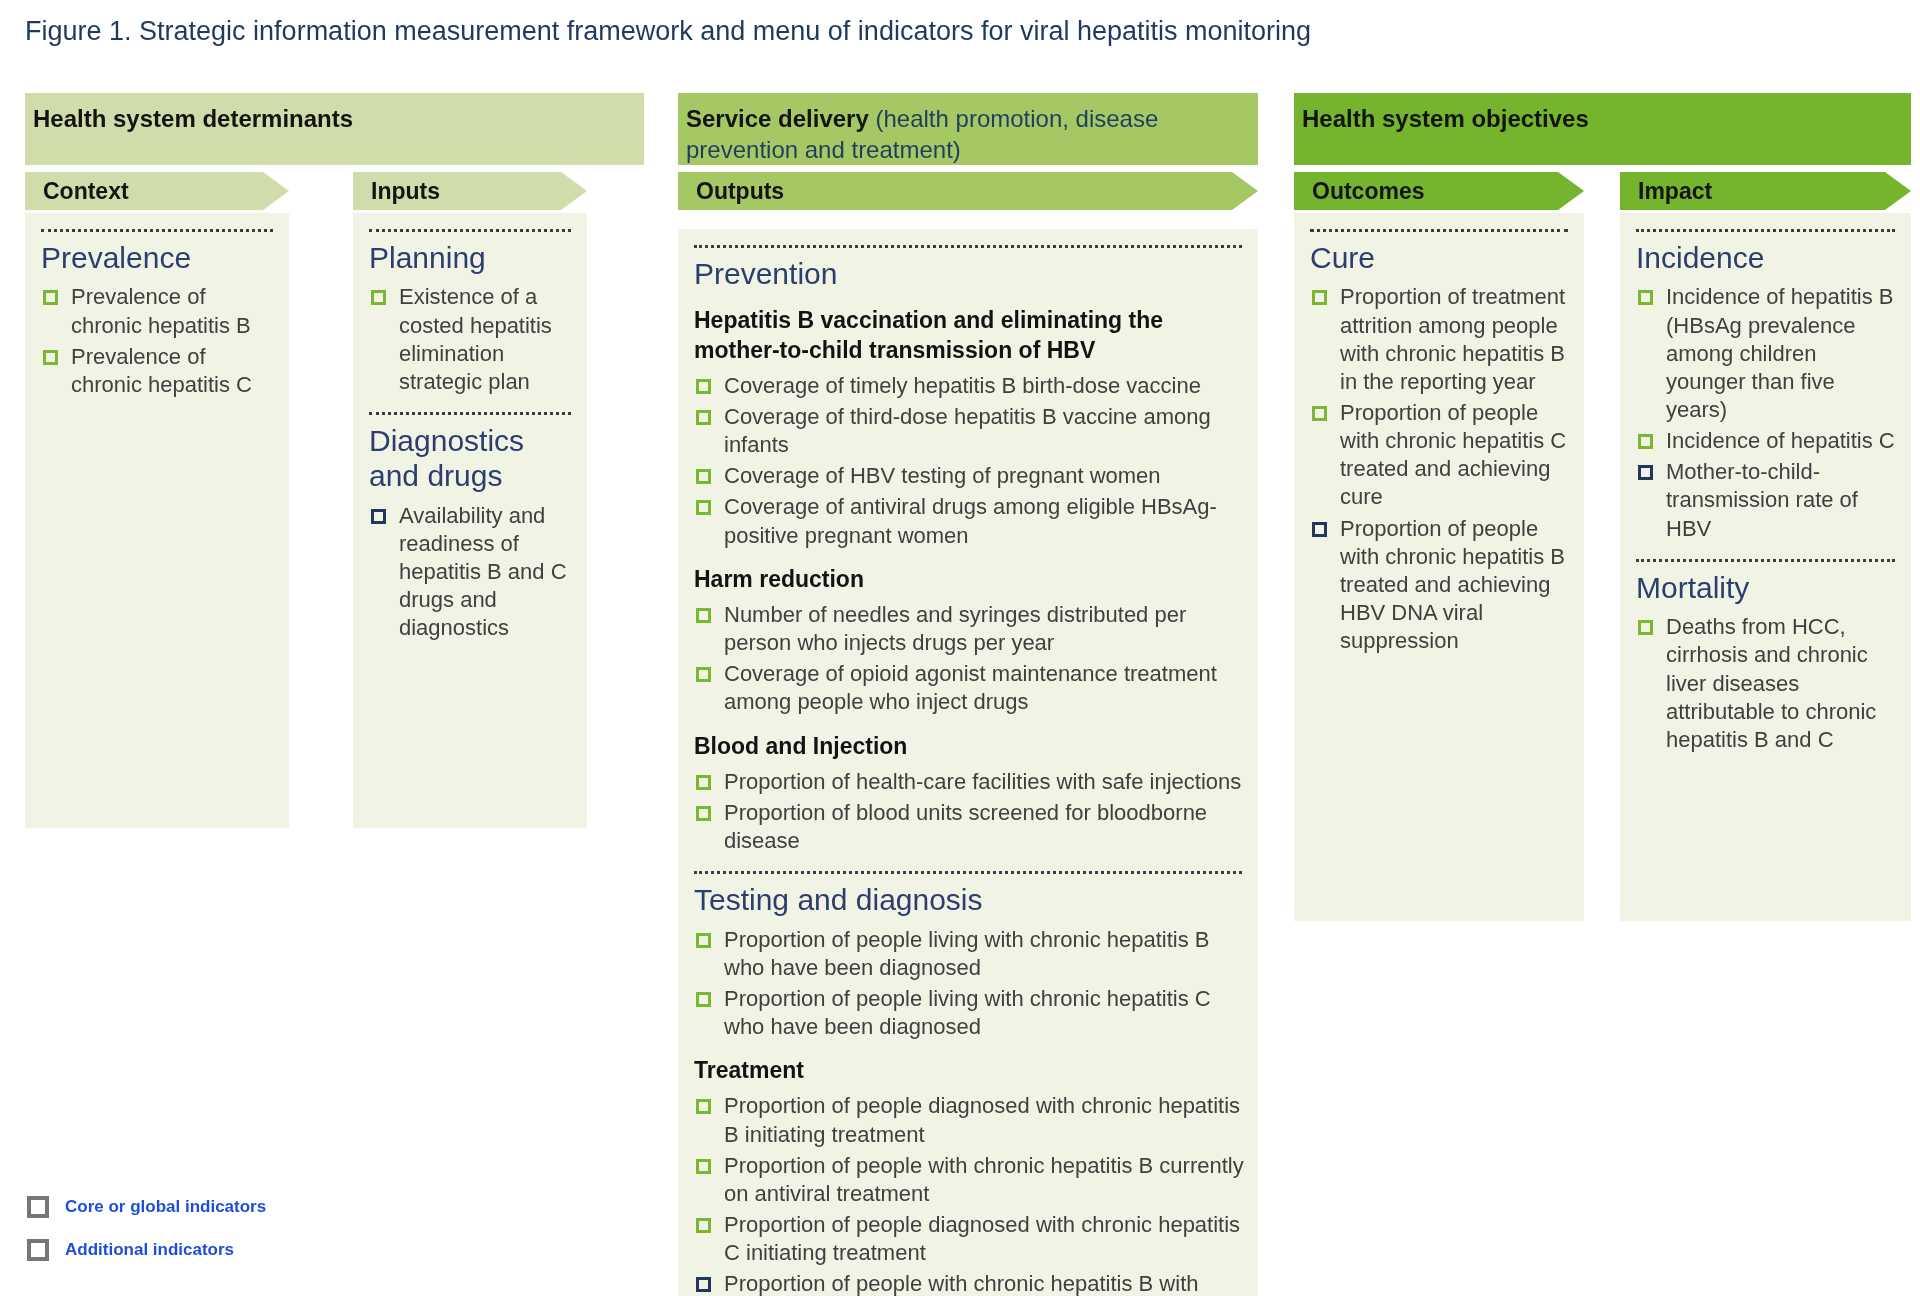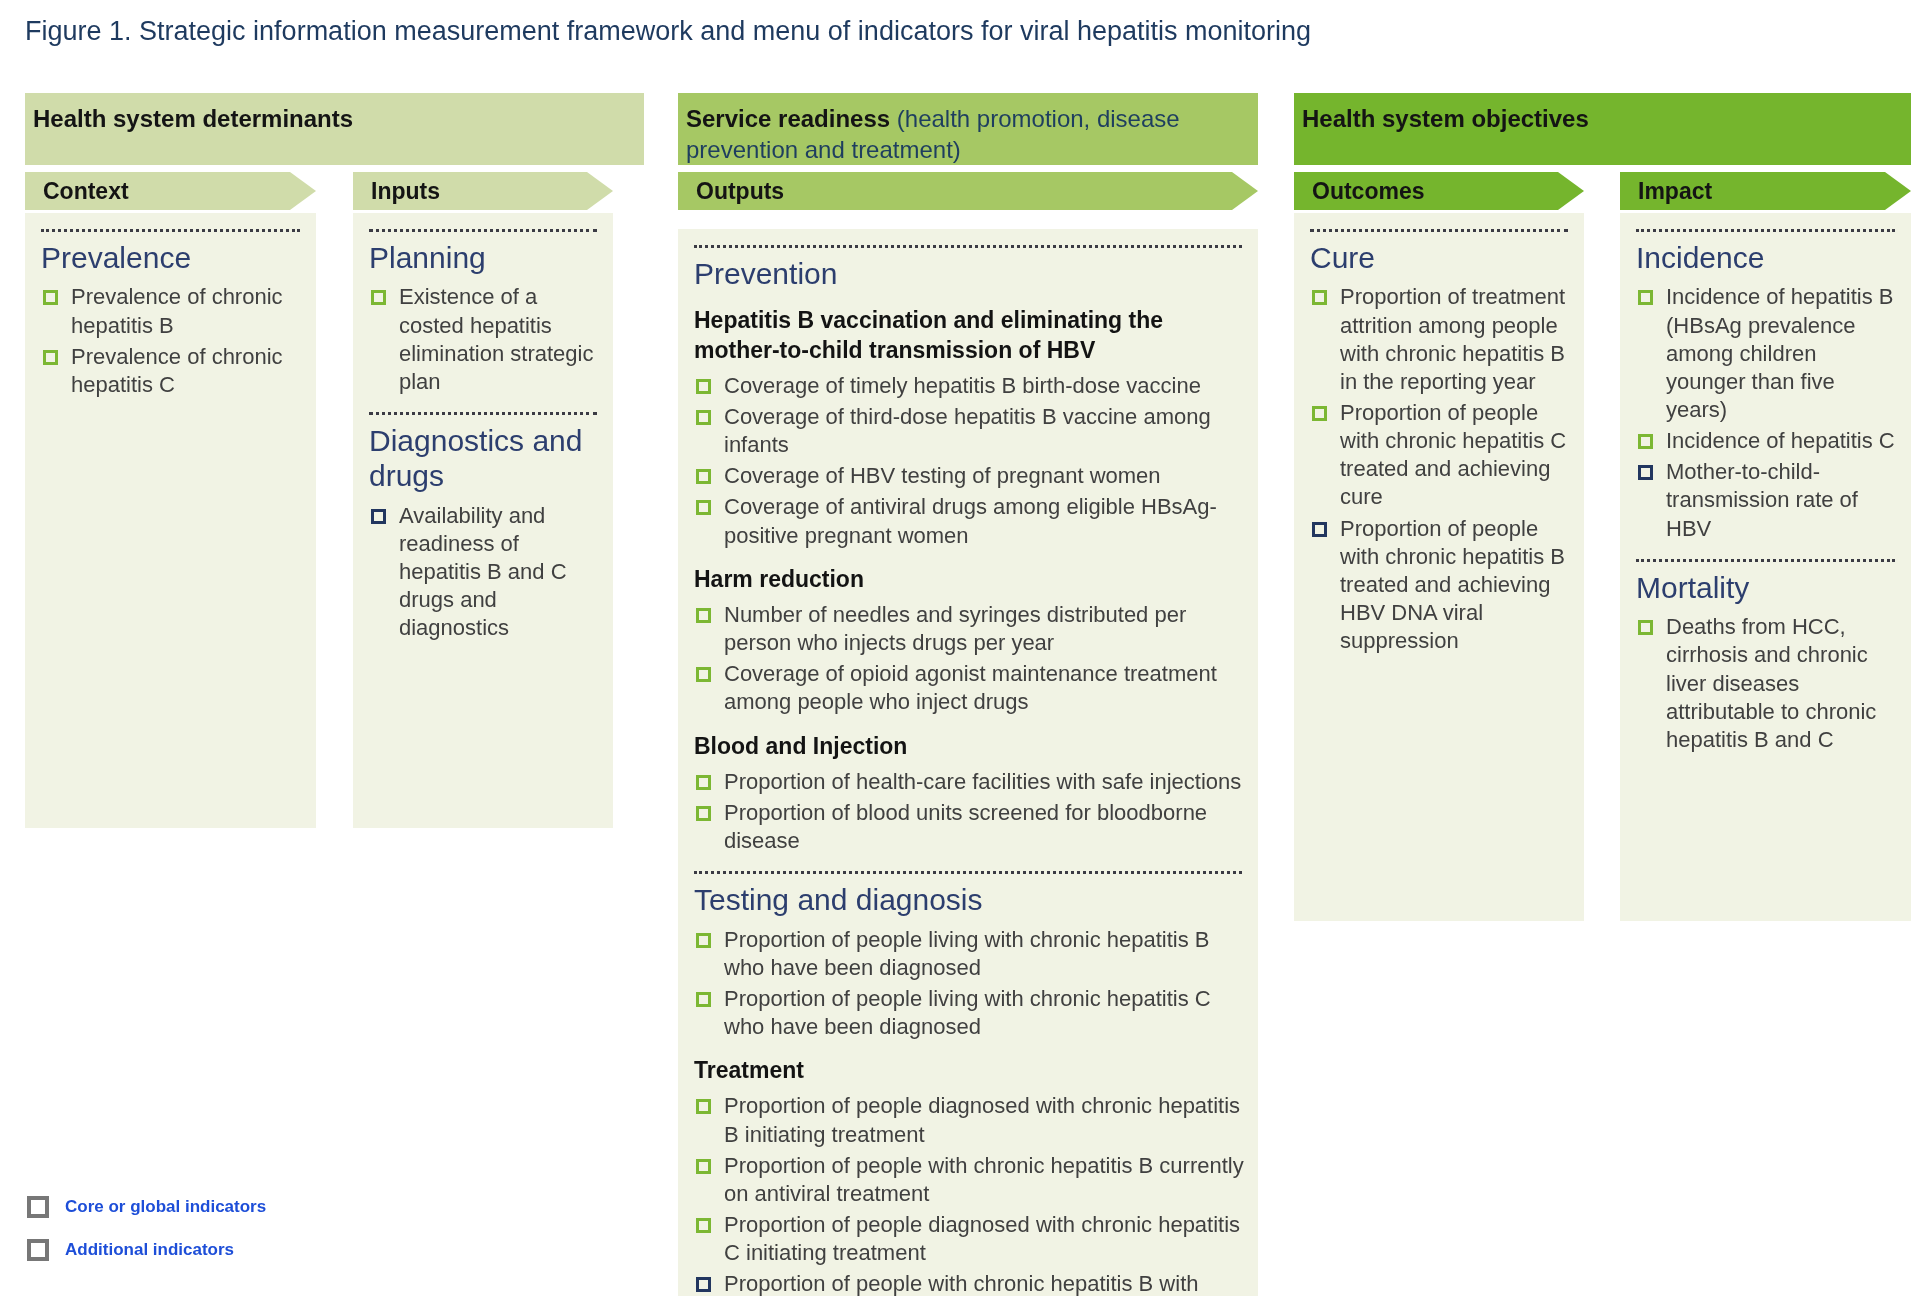--- a/index.html
+++ b/index.html
@@ -11,22 +11,22 @@
   .ghdr{position:absolute;top:93px;height:72px;box-sizing:border-box;
         padding:10px 14px 0 8px;font-size:24px;font-weight:bold;color:#141414;line-height:1.3;}
   .g-light{background:var(--light-green,#d0dcaa);}
   .g-med{background:var(--medium-green,#a6c864);}
   .g-dark{background:var(--dark-green,#75b52d);}
   .ghdr .rest{font-weight:normal;color:var(--header-navy,#1e3e5f);}
   .ghdr .gbold{color:#141414;}
 
   
   .colwrap{position:absolute;top:172px;}
-  .c-context{left:25px;width:291px;}
-  .c-inputs{left:353px;width:260px;}
+  .c-context{left:25px;width:264px;}
+  .c-inputs{left:353px;width:234px;}
   .c-outputs{left:678px;width:580px;}
   .c-outcomes{left:1294px;width:290px;}
   .c-impact{left:1620px;width:291px;}
 
   .arrow{height:38px;box-sizing:border-box;display:flex;align-items:center;
          padding:0 0 0 18px;font-size:23px;font-weight:bold;color:#141414;
          clip-path:polygon(0 0, calc(100% - 26px) 0, 100% 50%, calc(100% - 26px) 100%, 0 100%);}
   .a-light{background:var(--light-green,#d0dcaa);}
   .a-med{background:var(--medium-green,#a6c864);}
   .a-dark{background:var(--dark-green,#75b52d);}
@@ -59,21 +59,21 @@
 <body>
 
 <div class="page">
 
   <div class="title">Figure 1. Strategic information measurement framework and menu of indicators for viral hepatitis monitoring</div>
 
   <div class="ghdr g-light" style="left:25px;width:619px;">
     <span class="gbold">Health system determinants</span>
   </div>
   <div class="ghdr g-med" style="left:678px;width:580px;">
-    <span class="gbold">Service readiness</span>
+    <span class="gbold">Service delivery</span>
     <span class="rest">(health promotion, disease prevention and treatment)</span>
   </div>
   <div class="ghdr g-dark" style="left:1294px;width:617px;">
     <span class="gbold">Health system objectives</span>
   </div>
 
   <div class="colwrap c-context">
     <div class="arrow a-light">
       <span>Context</span>
     </div>

